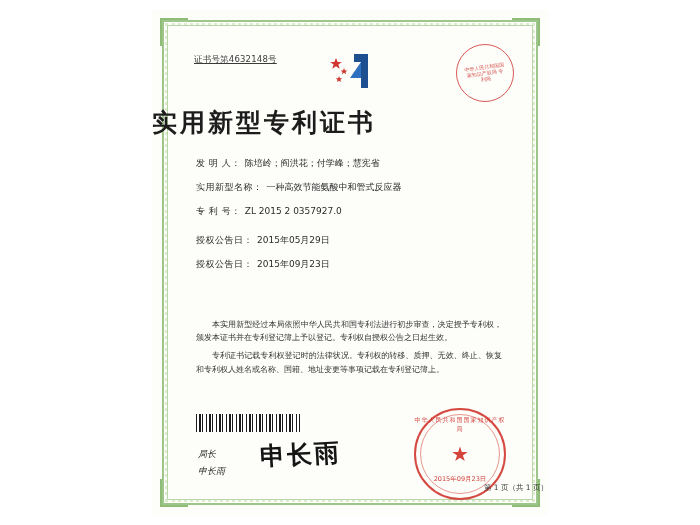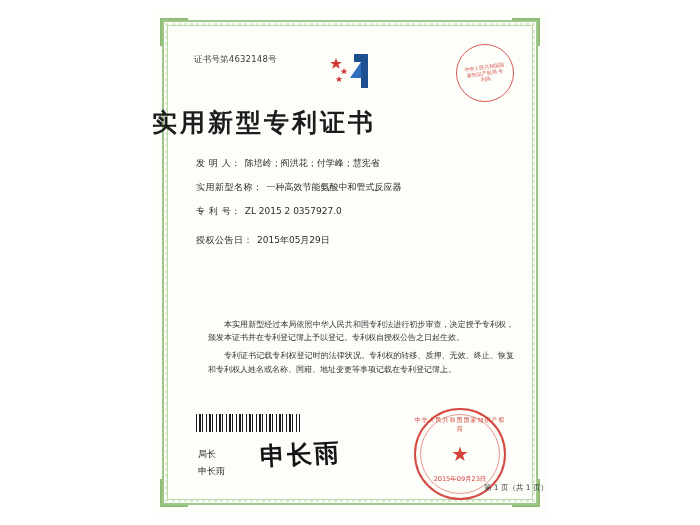--- a/index.html
+++ b/index.html
@@ -70,20 +70,21 @@
   .corner.br { right: 8px; bottom: 8px; border-left: none; border-top: none; }
 
   .serial {
     position: absolute;
     left: 42px;
     top: 44px;
     font-size: 8.5px;
     color: #3a3a3a;
     letter-spacing: .2px;
     white-space: nowrap;
+    text-decoration: underline;
   }
   .emblem {
     position: absolute;
     left: 176px;
     top: 38px;
     width: 48px;
     height: 48px;
   }
   .stamp-top {
     position: absolute;
@@ -140,21 +141,21 @@
     white-space: nowrap;
     overflow: hidden;
     text-overflow: ellipsis;
   }
   .field-row .lbl { letter-spacing: .5px; }
   .field-row .val { margin-left: 4px; }
   .gap { height: 6px; }
 
   .body-text {
     position: absolute;
-    left: 56px;
+    left: 44px;
     top: 308px;
     width: 306px;
     font-size: 8px;
     color: #333333;
     line-height: 1.65;
     text-align: justify;
   }
   .body-text p { margin: 0 0 5px 0; text-indent: 16px; }
 
   .barcode {
@@ -169,20 +170,21 @@
         #1a1a1a 3px, #1a1a1a 5px, #fff 5px, #fff 6px,
         #1a1a1a 6px, #1a1a1a 7px, #fff 7px, #fff 10px);
   }
   .director {
     position: absolute;
     left: 46px;
     top: 436px;
     font-size: 9px;
     color: #2b2b2b;
     line-height: 1.9;
+    font-style: italic;
   }
   .signature {
     position: absolute;
     left: 108px;
     top: 428px;
     font-family: "DejaVu Serif", serif;
     font-size: 25px;
     color: #151515;
     letter-spacing: 2px;
     transform: rotate(-3deg);
@@ -288,20 +290,23 @@
       <div class="field-row">
         <span class="cjk lbl">实用新型名称：</span><span class="cjk val">一种高效节能氨酸中和管式反应器</span>
       </div>
       <div class="field-row">
         <span class="cjk lbl">专 利 号：</span><span class="cjk val">ZL 2015 2 0357927.0</span>
       </div>
       <div class="gap"></div>
       <div class="field-row">
         <span class="cjk lbl">授权公告日：</span><span class="cjk val">2015年05月29日</span>
       </div>
+      <div class="field-row">
+        <span class="cjk lbl">授权公告日：</span><span class="cjk val">2015年09月23日</span>
+      </div>
     </div>
 
     <div class="body-text cjk">
       <p>本实用新型经过本局依照中华人民共和国专利法进行初步审查，决定授予专利权，颁发本证书并在专利登记簿上予以登记。专利权自授权公告之日起生效。</p>
       <p>专利证书记载专利权登记时的法律状况。专利权的转移、质押、无效、终止、恢复和专利权人姓名或名称、国籍、地址变更等事项记载在专利登记簿上。</p>
     </div>
 
     <div class="barcode"></div>
 
     <div class="director cjk">

